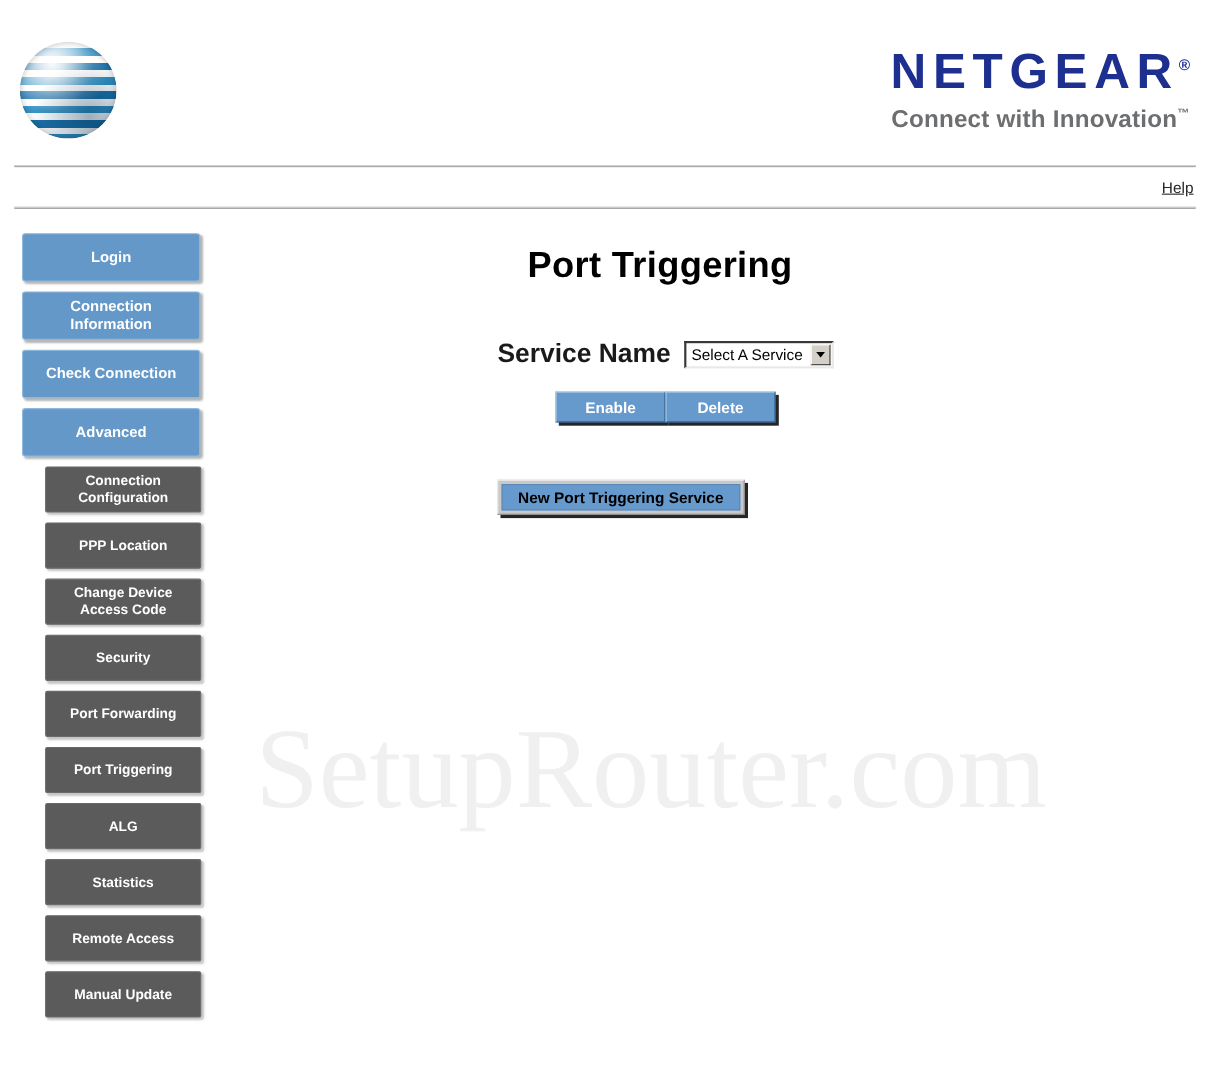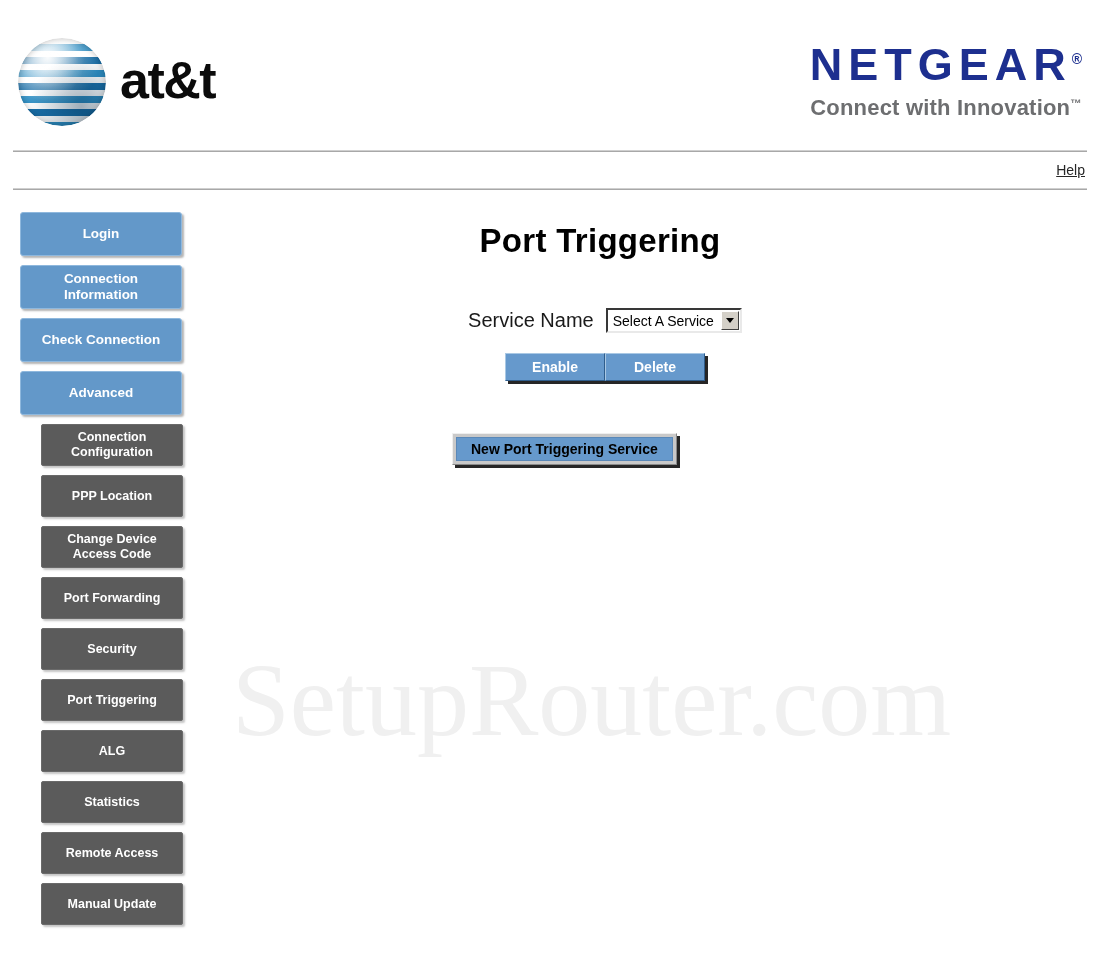--- a/index.html
+++ b/index.html
@@ -212,22 +212,22 @@
   }
 
   .form-row {
     display: flex;
     align-items: center;
     justify-content: center;
     margin-top: 48px;
     padding-right: 110px;
   }
   .field-label {
-    font-size: 20px;
-    font-weight: 400;
+    font-size: 24px;
+    font-weight: 700;
     color: #1a1a1a;
     margin-right: 12px;
   }
   .select-box {
     display: inline-flex;
     align-items: stretch;
     height: 25px;
     background: #ffffff;
     border: 2px inset #b8b8b8;
     border-top-color: #8c8c8c;
@@ -347,21 +347,20 @@
 <div id="page">
 
   <div class="header">
 
     <div class="att-logo">
       <div class="att-globe">
         <div class="stripes"></div>
         <div class="shade"></div>
         <div class="rim"></div>
       </div>
-      <div class="att-word">at&amp;t</div>
     </div>
 
     <div class="netgear-logo">
       <div class="netgear-word"><span>NETGEAR</span><span class="reg">®</span></div>
       <div class="netgear-tag"><span>Connect with Innovation</span><span class="tm">™</span></div>
     </div>
 
   </div>
 
   <div class="rule"></div>
@@ -392,24 +391,24 @@
       <div class="nav-sub">
         <span>Connection Configuration</span>
       </div>
       <div class="nav-sub">
         <span>PPP Location</span>
       </div>
       <div class="nav-sub">
         <span>Change Device Access Code</span>
       </div>
       <div class="nav-sub">
+        <span>Security</span>
+      </div>
+      <div class="nav-sub">
         <span>Port Forwarding</span>
-      </div>
-      <div class="nav-sub">
-        <span>Security</span>
       </div>
       <div class="nav-sub">
         <span>Port Triggering</span>
       </div>
       <div class="nav-sub">
         <span>ALG</span>
       </div>
       <div class="nav-sub">
         <span>Statistics</span>
       </div>

